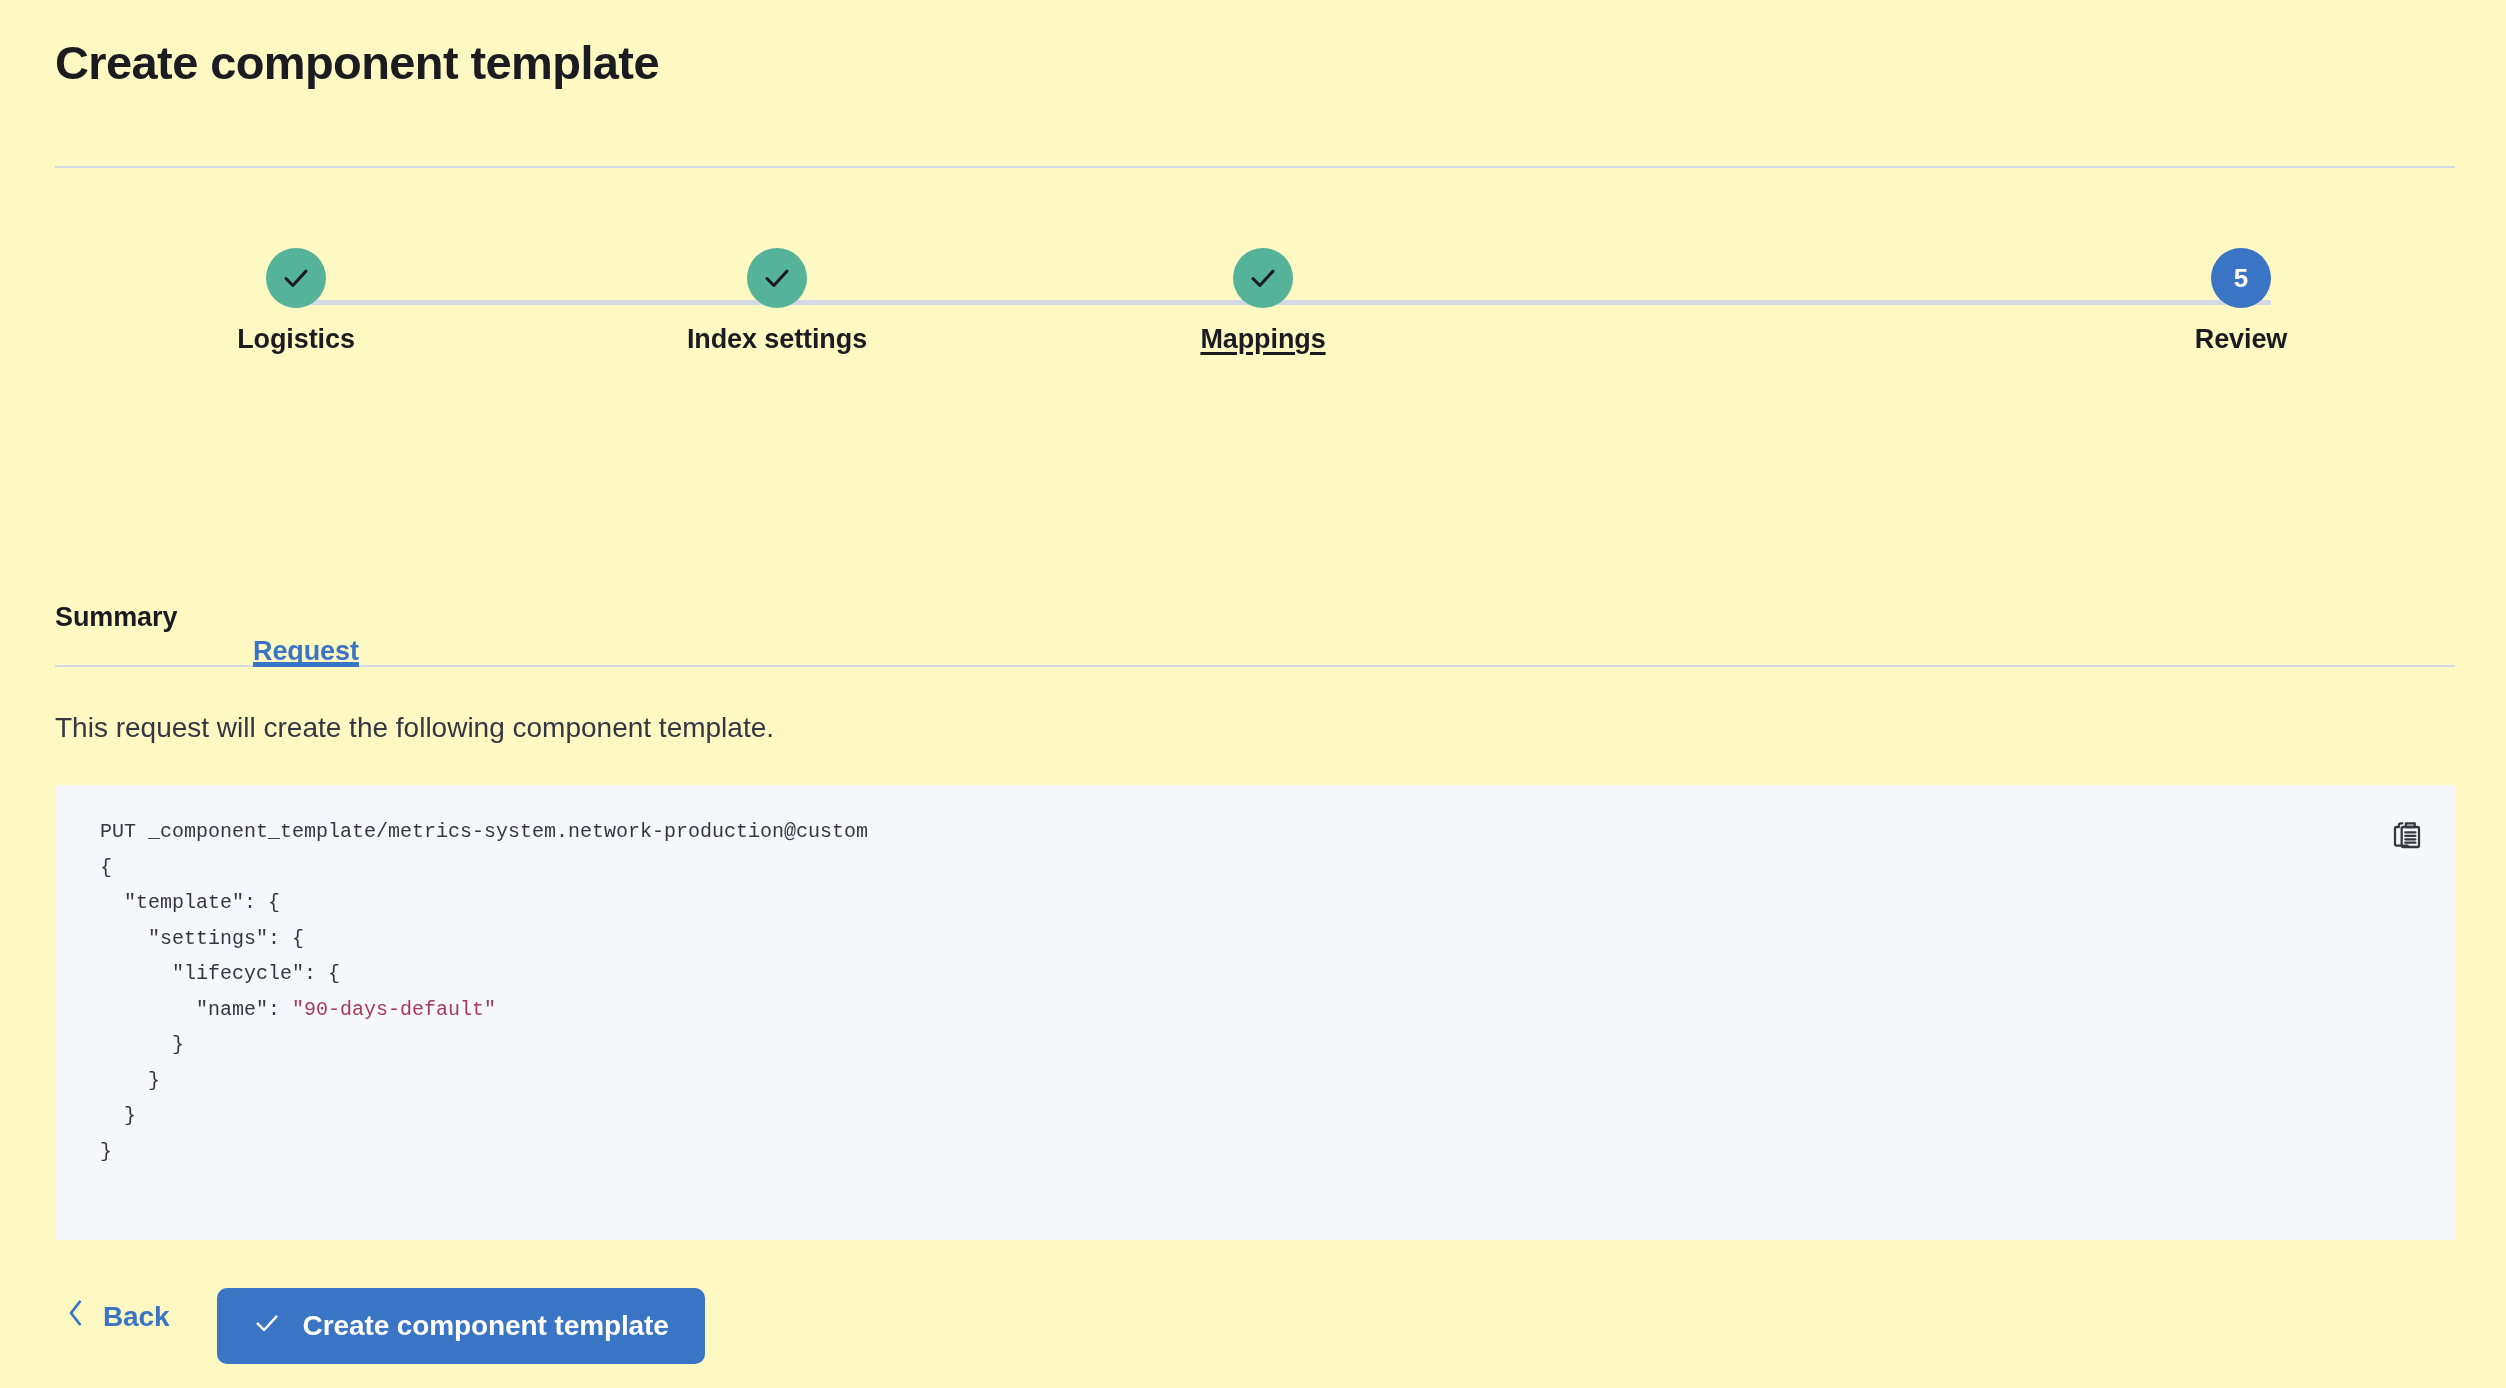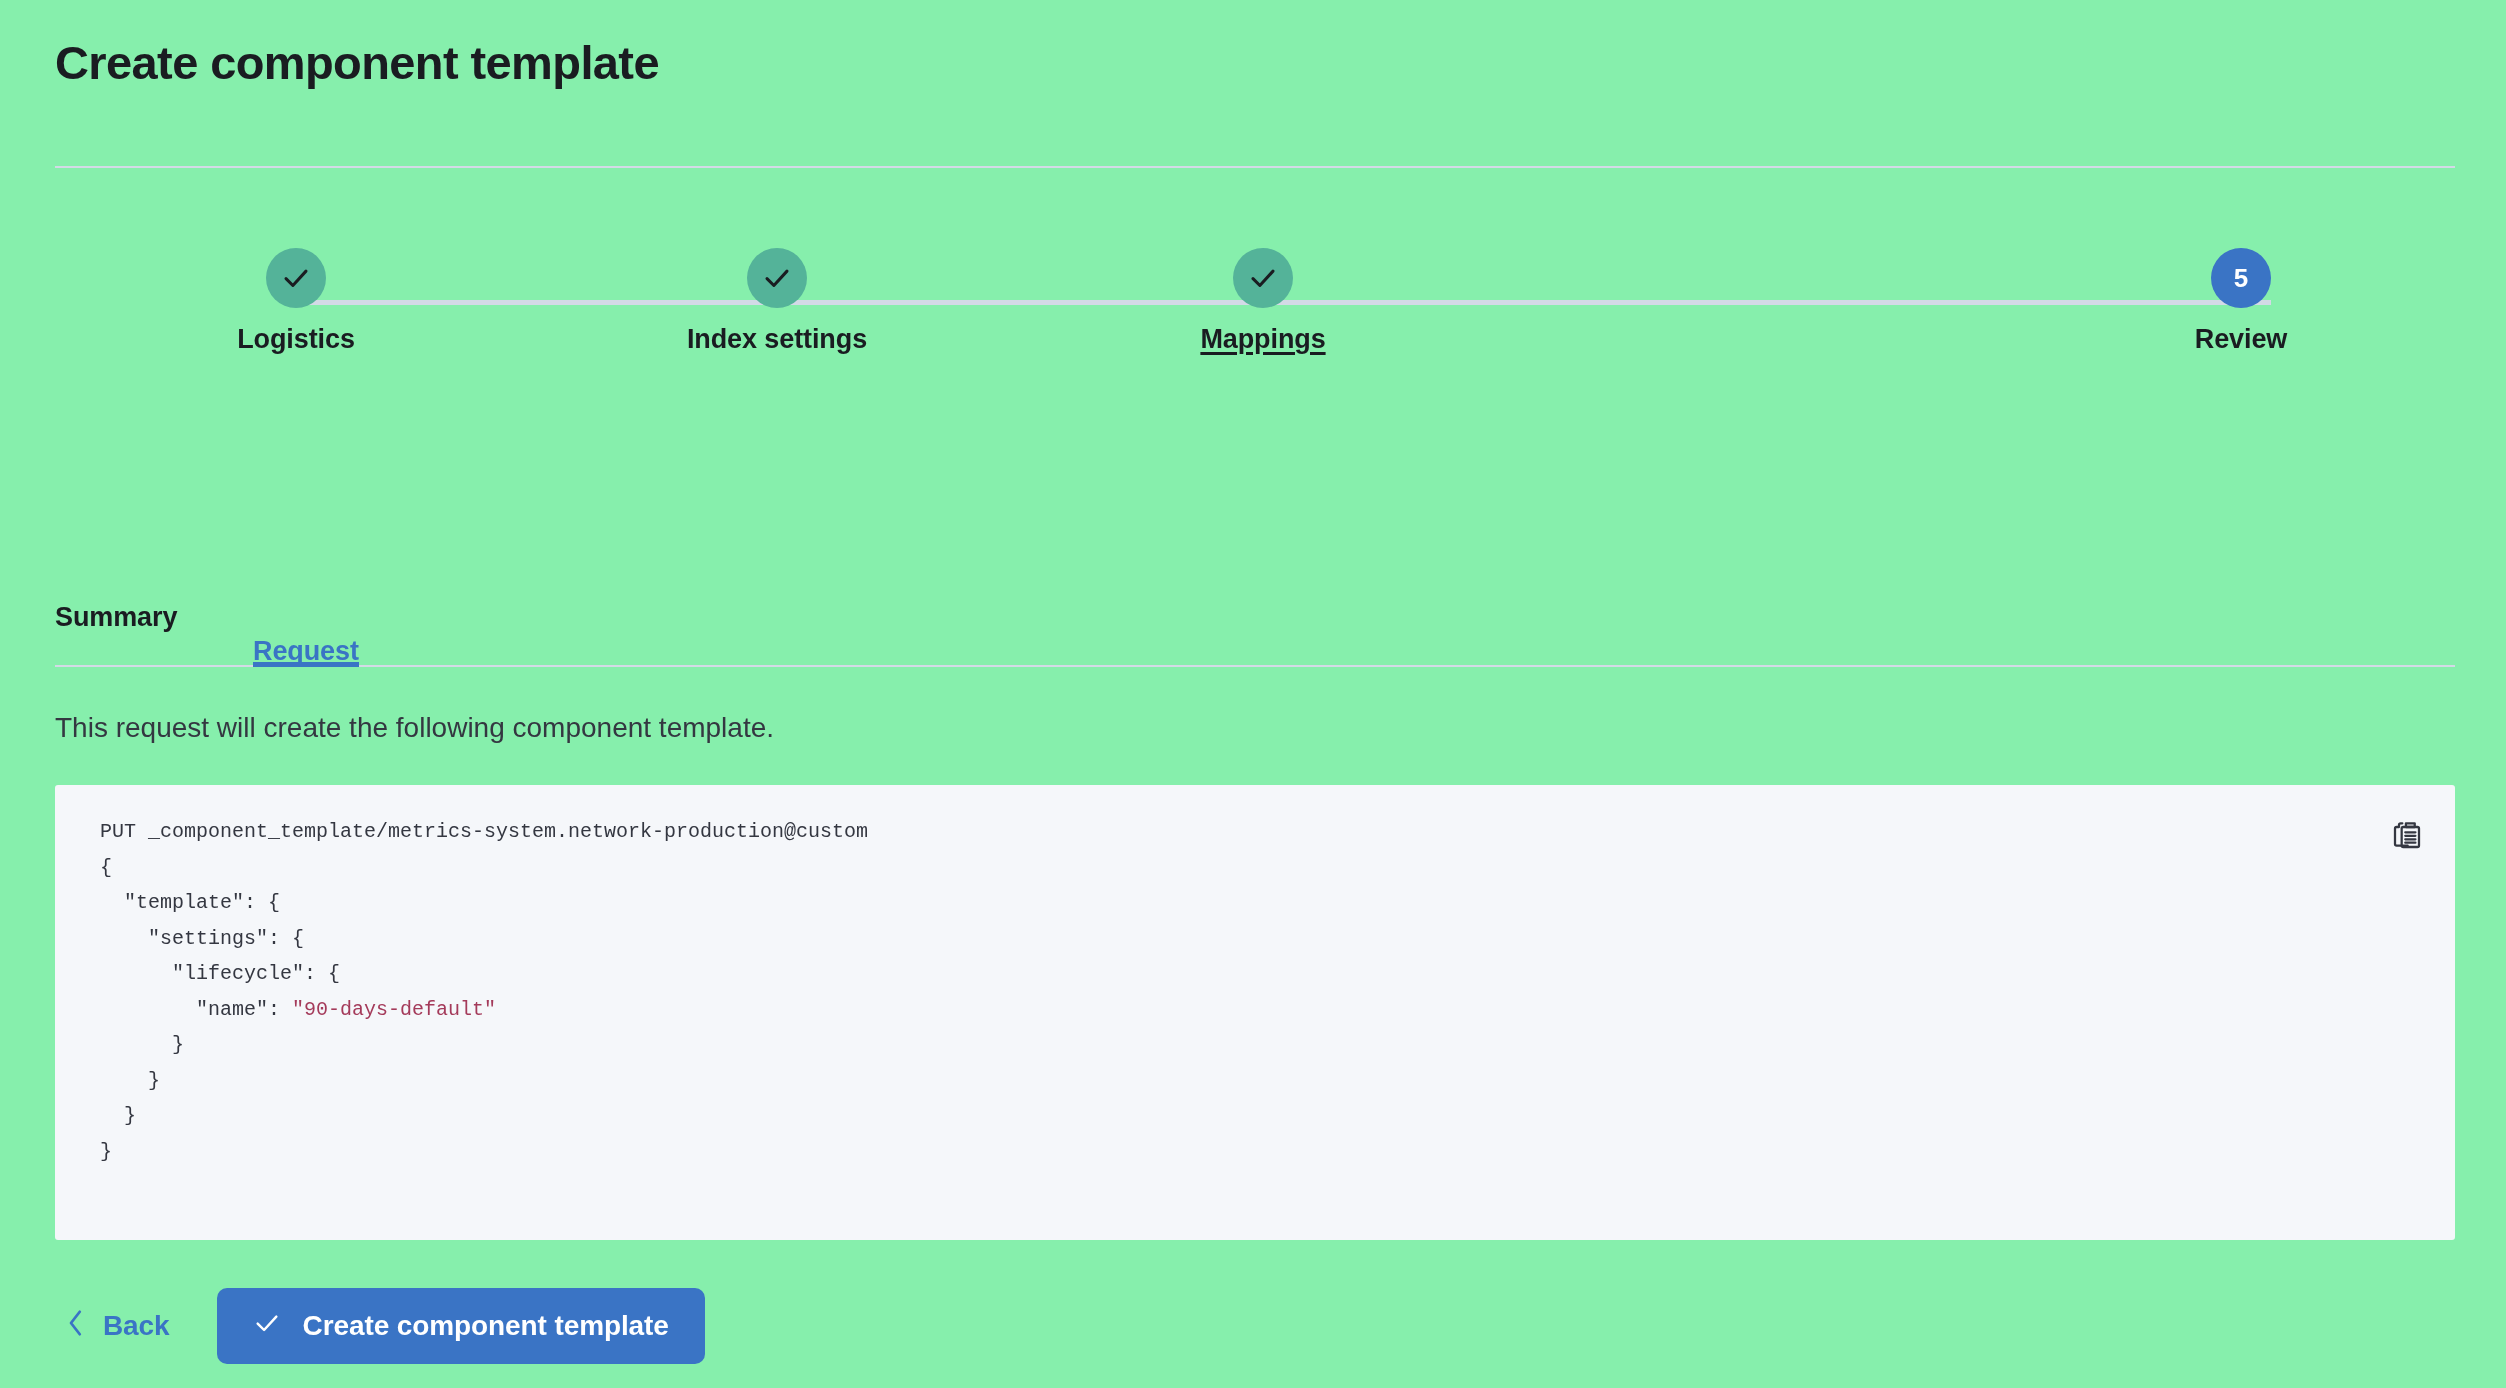--- a/index.html
+++ b/index.html
@@ -9,21 +9,21 @@
     height: 1388px;
     background: #ffffff;
     font-family: "Liberation Sans", sans-serif;
     -webkit-font-smoothing: antialiased;
   }
 
   .page {
     position: relative;
     width: 2506px;
     height: 1388px;
-    background: #86efac;
+    background: #fef9c3;
     overflow: hidden;
   }
 
   
   .page-title {
     position: absolute;
     left: 55px;
     top: 36px;
     font-size: 47px;
     font-weight: 700;
@@ -220,21 +220,21 @@
     border-radius: 4px;
   }
 
   
   .footer-actions {
     position: absolute;
     left: 55px;
     top: 1288px;
     height: 76px;
     display: flex;
-    align-items: center;
+    align-items: flex-start;
   }
 
   .back-link {
     display: flex;
     align-items: center;
     gap: 16px;
     padding: 10px 14px 10px 10px;
     font-size: 28px;
     font-weight: 600;
     color: #3a74c5;

